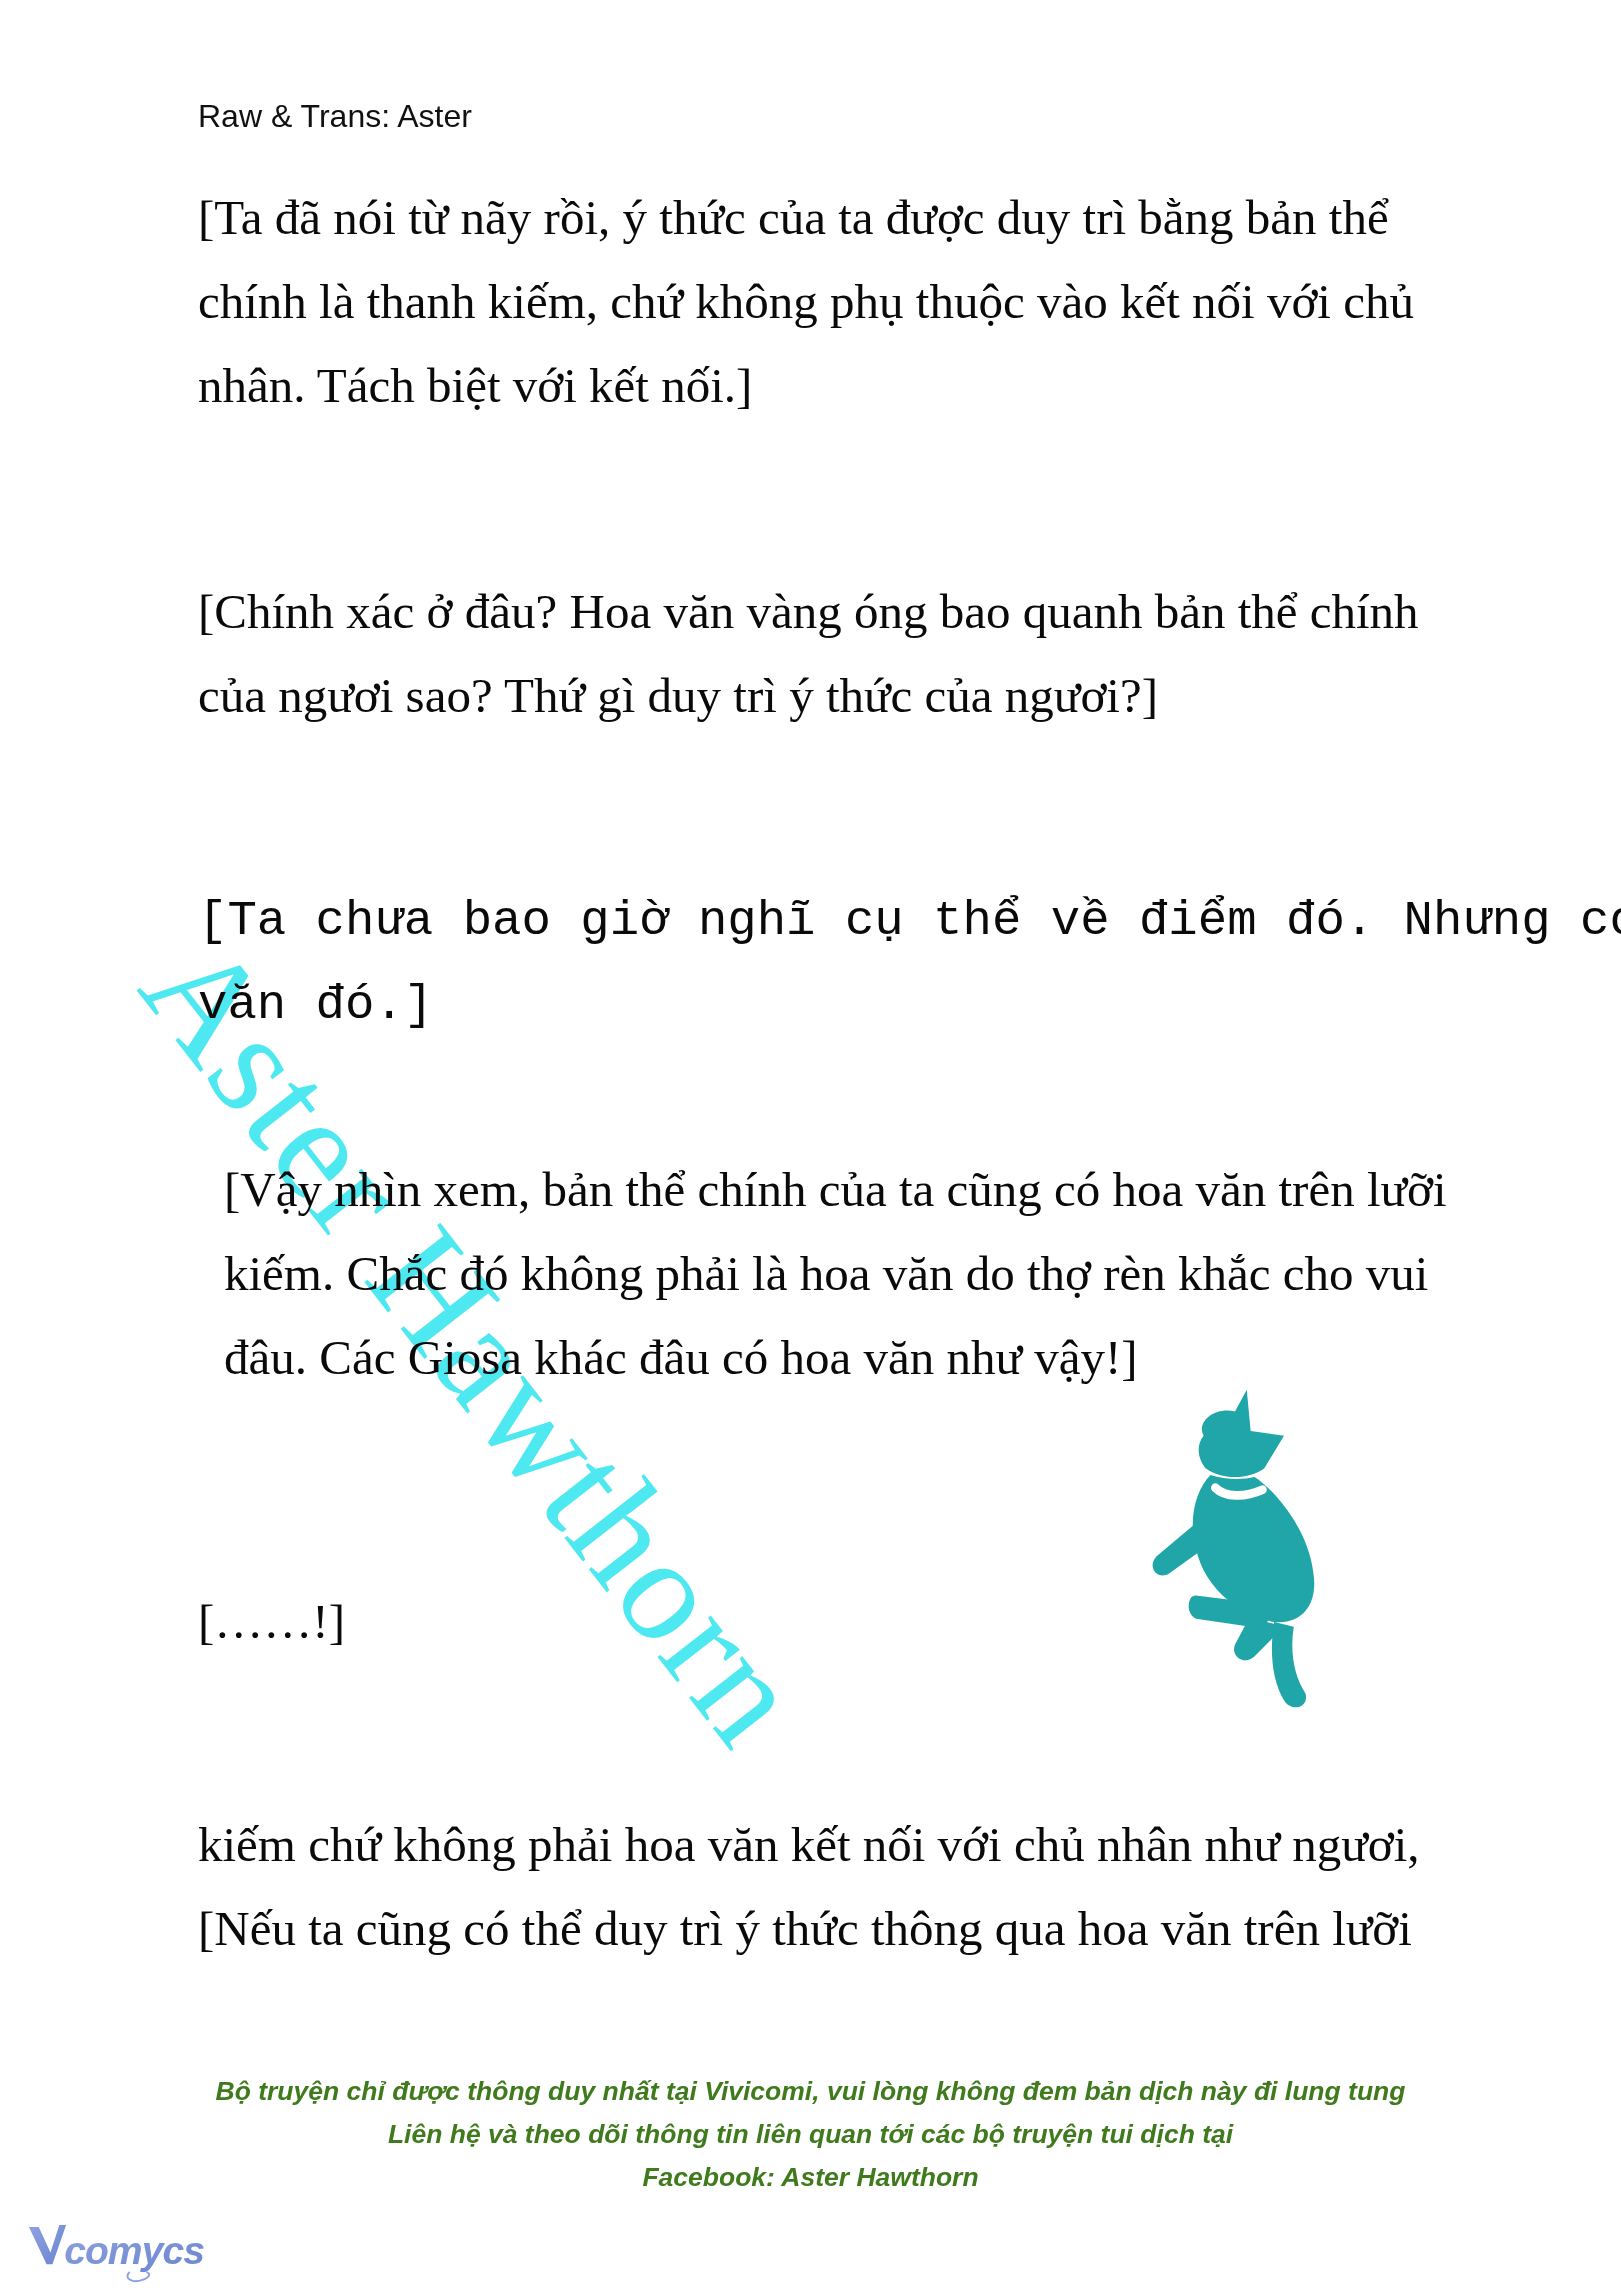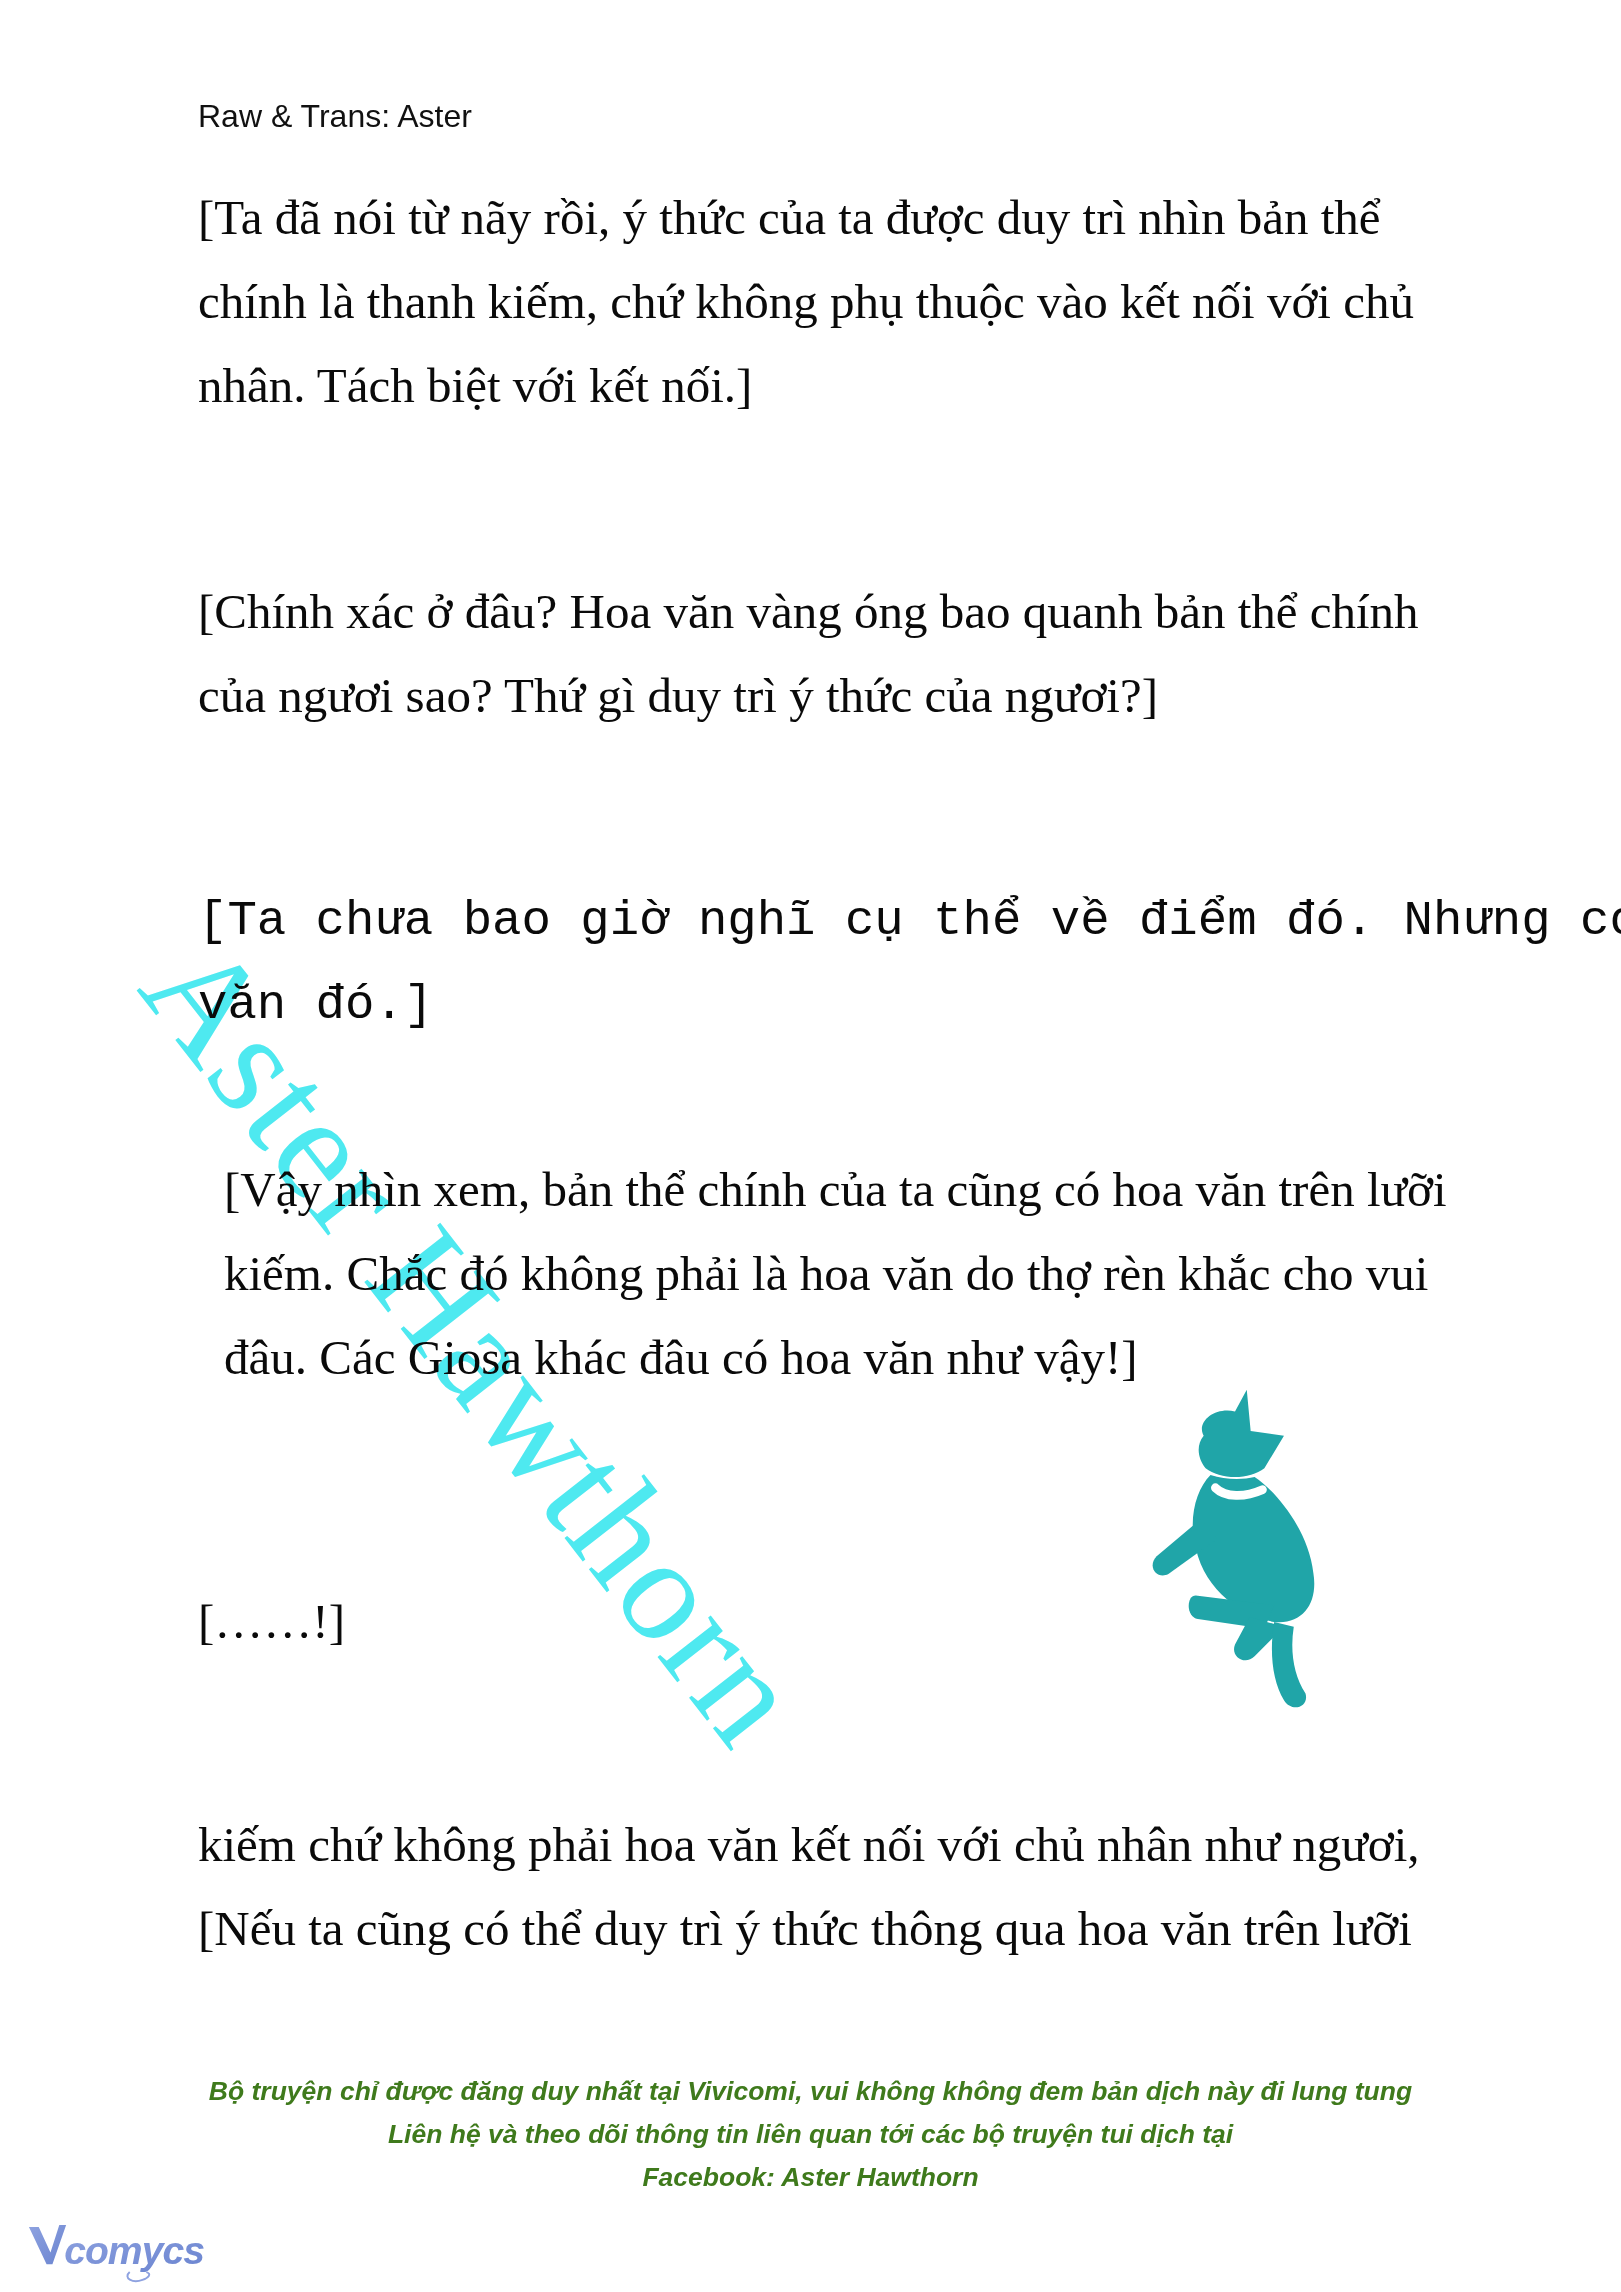--- a/index.html
+++ b/index.html
@@ -17,21 +17,21 @@
 </head>
 <body>
 
 <div class="page">
 
   <div class="header">Raw &amp; Trans: Aster</div>
 
   <div class="watermark">Aster Hawthorn</div>
 
   <div class="para" style="top:176px;">
-    <span class="line">[Ta đã nói từ nãy rồi, ý thức của ta được duy trì nhìn bản thể</span>
+    <span class="line">[Ta đã nói từ nãy rồi, ý thức của ta được duy trì bằng bản thể</span>
     <span class="line">chính là thanh kiếm, chứ không phụ thuộc vào kết nối với chủ</span>
     <span class="line">nhân. Tách biệt với kết nối.]</span>
   </div>
 
   <div class="para" style="top:570px;">
     <span class="line">[Chính xác ở đâu? Hoa văn vàng óng bao quanh bản thể chính</span>
     <span class="line">của ngươi sao? Thứ gì duy trì ý thức của ngươi?]</span>
   </div>
 
   <div class="para" style="top:879px;font-family:Liberation Mono, monospace;">
@@ -67,21 +67,21 @@
 
       <path d="M125 240 L110 268 C105 280, 120 290, 130 280 L160 250 Z"></path>
 
       <path d="M150 245 C145 275, 148 305, 160 325 C168 338, 186 332, 182 318 C170 300, 166 275, 170 250 Z"></path>
     </g>
 
     <path d="M90 108 C100 118, 120 118, 138 110" stroke="#ffffff" stroke-width="9" fill="none" stroke-linecap="round"></path>
   </svg>
 
   <div class="footer" style="top:2070px;">
-    <span class="fline">Bộ truyện chỉ được đăng duy nhất tại Vivicomi, vui không không đem bản dịch này đi lung tung</span>
+    <span class="fline">Bộ truyện chỉ được thông duy nhất tại Vivicomi, vui lòng không đem bản dịch này đi lung tung</span>
     <span class="fline">Liên hệ và theo dõi thông tin liên quan tới các bộ truyện tui dịch tại</span>
     <span class="fline">Facebook: Aster Hawthorn</span>
   </div>
 
   <svg class="logo" viewBox="0 0 230 72">
     <defs>
       <linearGradient id="lg" x1="0" y1="0" x2="1" y2="1">
         <stop offset="0" stop-color="#8ea2e0"></stop>
         <stop offset="1" stop-color="#6a84d0"></stop>
       </linearGradient>

